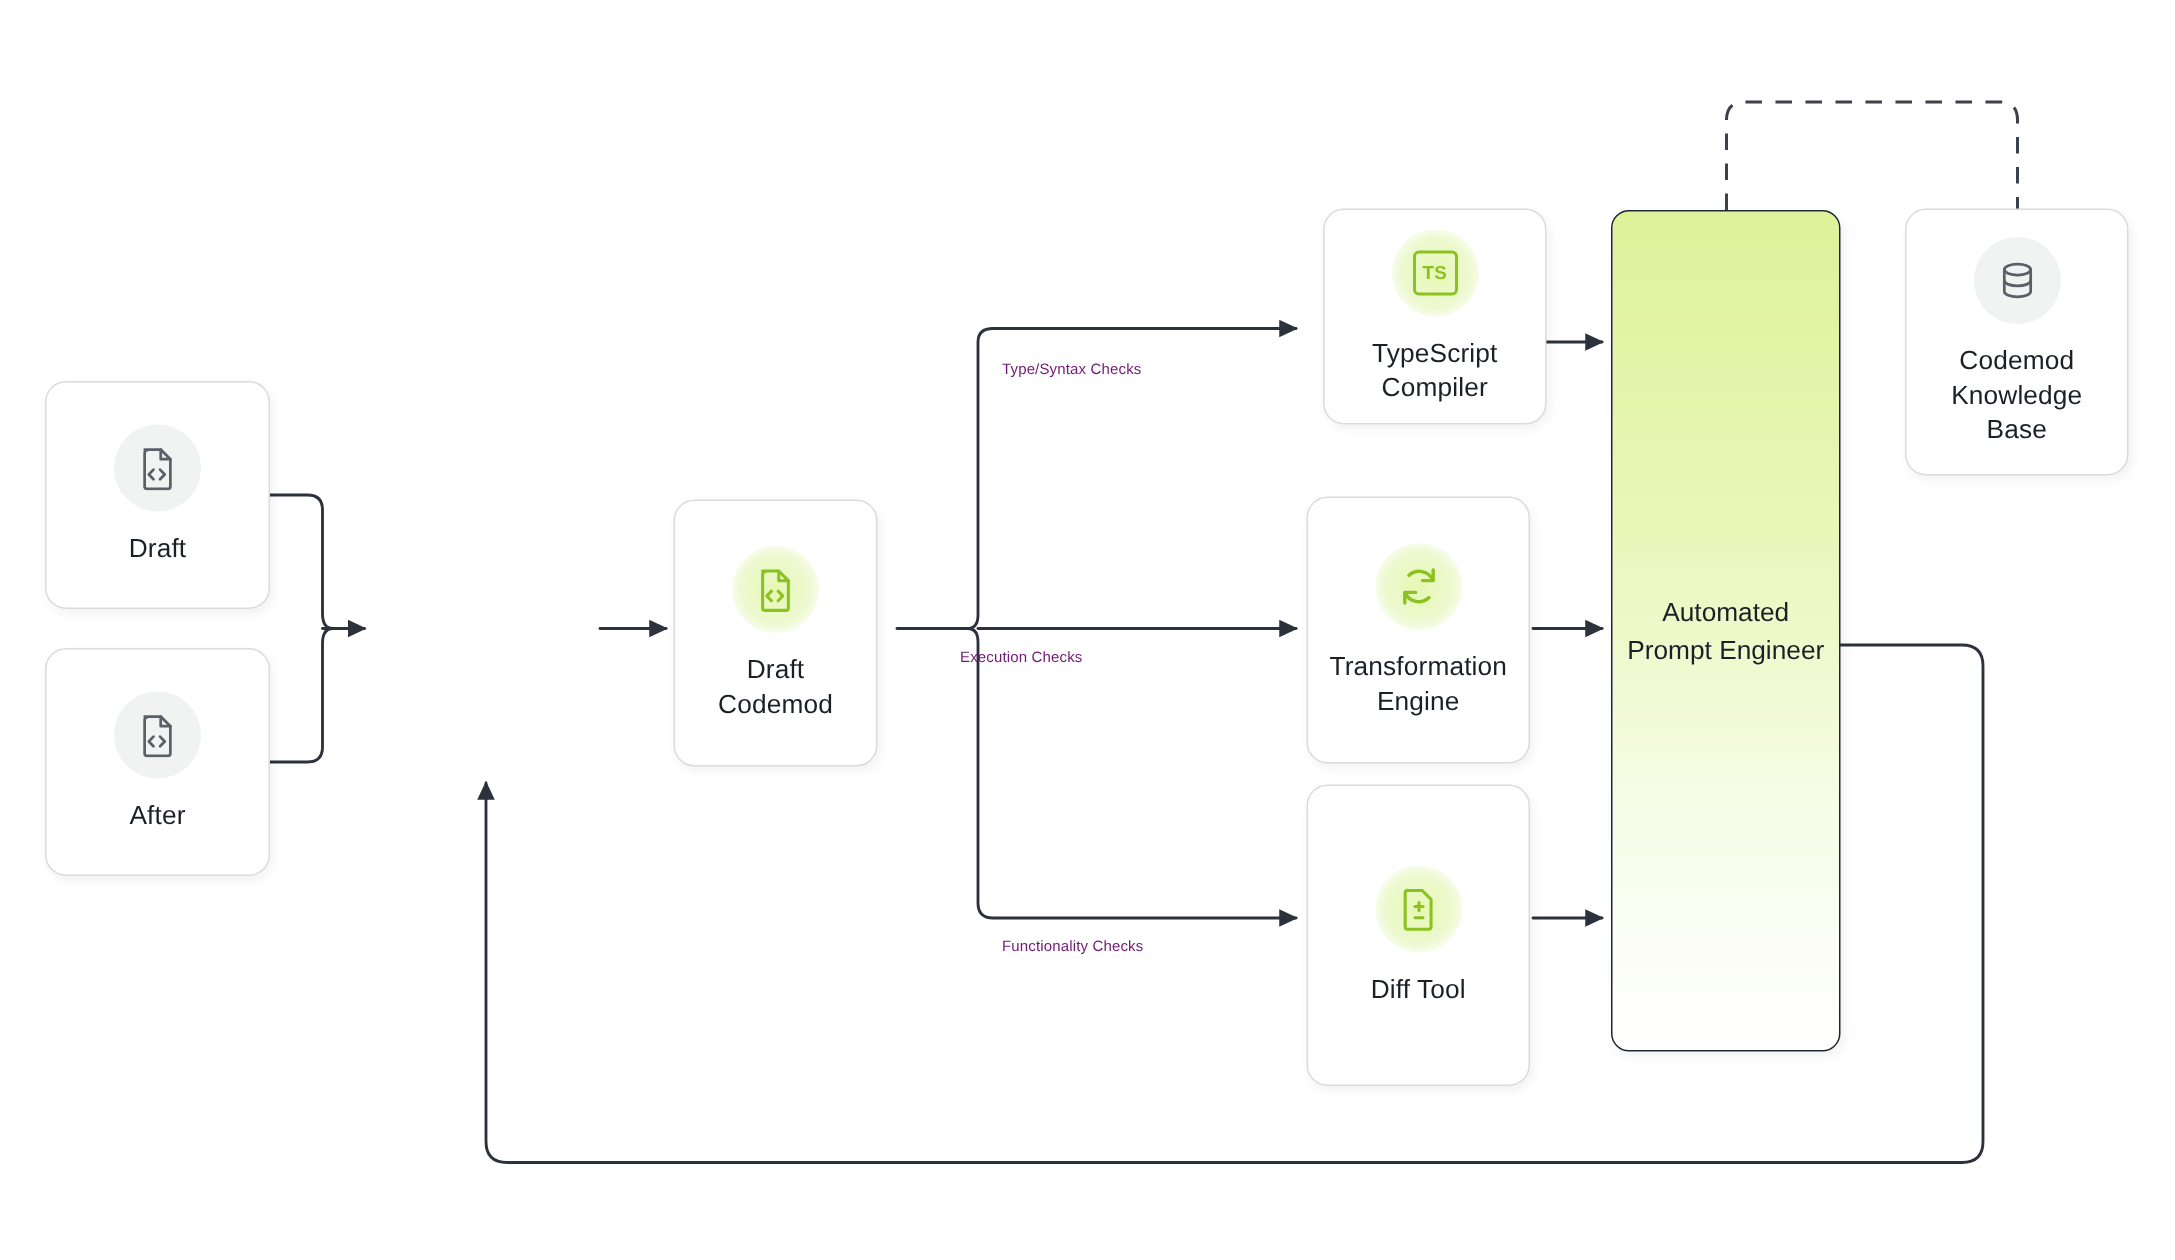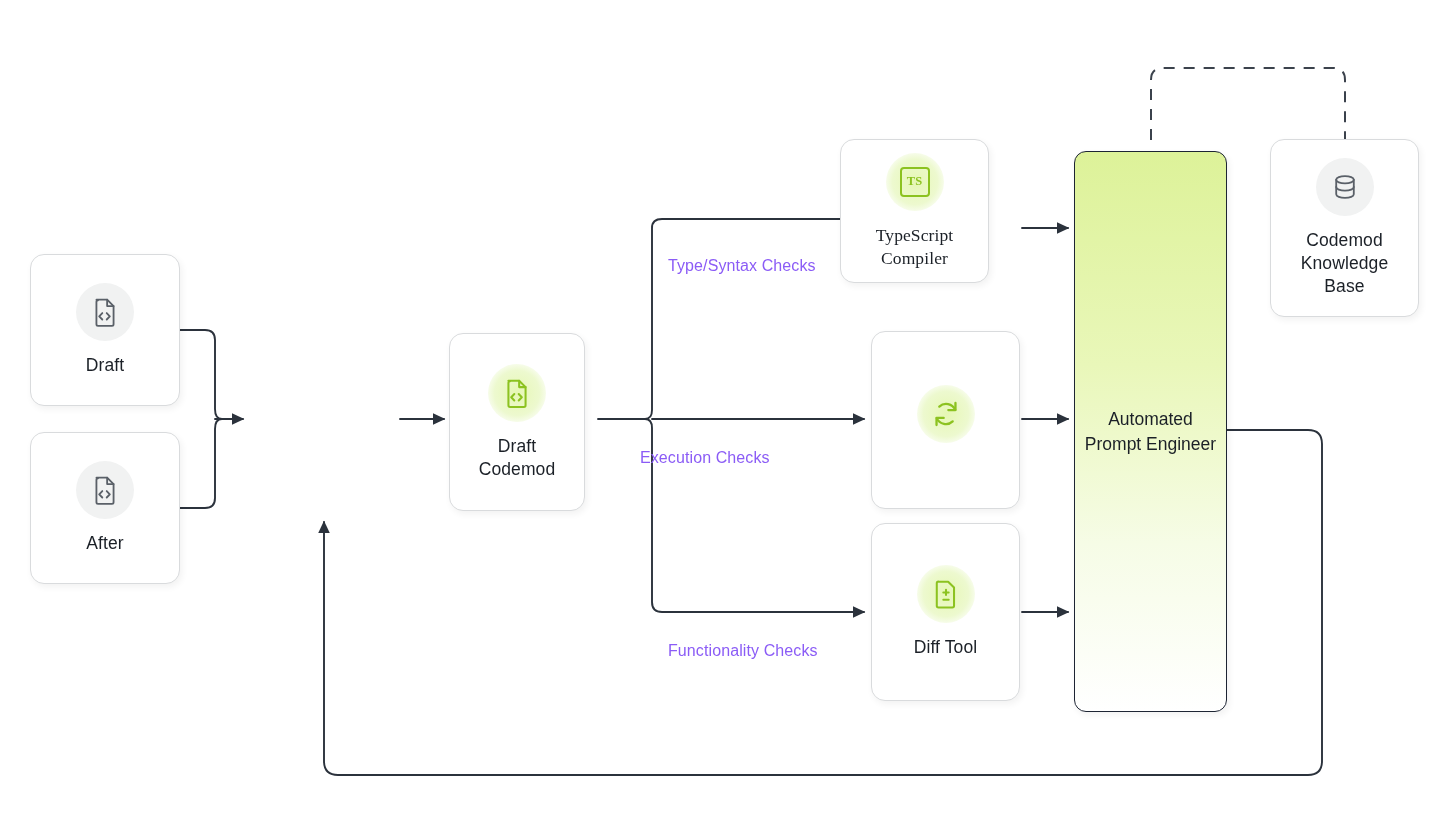--- a/index.html
+++ b/index.html
@@ -36,21 +36,20 @@
   }
   .node.plain {
     background: #ffffff;
     border: 1px solid #d9dbdd;
     box-shadow: 2px 3px 7px rgba(0,0,0,0.055);
   }
   .node.accent {
     border: 1.6px solid #1d2433;
     background: linear-gradient(180deg, #ddf299 0%, #e9f7b9 38%, #f6fce6 70%, #ffffff 100%);
     box-shadow: 2px 3px 7px rgba(0,0,0,0.06);
-    margin-top: 11px;
   }
   .node-icon {
     width: 58px;
     height: 58px;
     border-radius: 50%;
     display: flex;
     align-items: center;
     justify-content: center;
     margin-bottom: 13px;
     flex: none;
@@ -64,25 +63,24 @@
   .node-label {
     font-size: 17.5px;
     line-height: 23px;
     color: #1b2027;
     text-align: center;
     letter-spacing: 0.1px;
     white-space: pre-line;
   }
   .edge-label {
     position: absolute;
-    font-size: 16px;
-    color: #8b5cf6;
+    font-size: 10px;
+    color: #701a75;
     letter-spacing: 0.1px;
     white-space: nowrap;
-    margin-top: 16px;
   }
   .ts-badge {
     width: 26px;
     height: 26px;
     border: 2.2px solid #8cc220;
     border-radius: 4px;
     display: flex;
     align-items: center;
     justify-content: center;
     font-size: 12.5px;
@@ -173,40 +171,42 @@
         <path d="M4 2.5 h10 l6 6 v17 a1.5 1.5 0 0 1 -1.5 1.5 h-13 a1.5 1.5 0 0 1 -1.5 -1.5 v-21 a1.5 1.5 0 0 1 1.5 -1.5 z"></path>
         <path d="M14 2.5 v6 h6"></path>
         <path d="M9.5 15 L6.6 18 L9.5 21"></path>
         <path d="M13.6 15 L16.5 18 L13.6 21"></path>
       </svg>
     </span>
     <div class="node-label">Draft
 Codemod</div>
   </div>
 
-  <div class="node plain" style="left:840px; top:139px; width:149px; height:144px;font-family:Liberation Serif, serif;">
+  <div class="node plain" style="left:882px; top:139px; width:149px; height:144px;">
     <span class="node-icon green">
       <span class="ts-badge">TS</span>
     </span>
     <div class="node-label">TypeScript
 Compiler</div>
   </div>
 
   <div class="node plain" style="left:871px; top:331px; width:149px; height:178px;">
     <span class="node-icon green">
       <svg width="30" height="30" viewBox="0 0 26 26" fill="none" stroke="#8cc220" stroke-width="2" stroke-linecap="round" stroke-linejoin="round">
         <path d="M21 9.4 A 8.6 8.6 0 0 0 7.2 6.6"></path>
         <path d="M5 16.6 A 8.6 8.6 0 0 0 18.8 19.4"></path>
         <path d="M21.2 3.4 L21.2 9.6 L15 9.6"></path>
         <path d="M4.8 22.6 L4.8 16.4 L11 16.4"></path>
       </svg>
     </span>
-  </div>
-
-  <div class="node plain" style="left:871px; top:523px; width:149px; height:178px;">
+    <div class="node-label">Transformation
+Engine</div>
+  </div>
+
+  <div class="node plain" style="left:871px; top:523px; width:149px; height:201px;">
     <span class="node-icon green">
       <svg width="26" height="30" viewBox="0 0 24 28" fill="none" stroke="#8cc220" stroke-width="1.9" stroke-linecap="round" stroke-linejoin="round">
         <path d="M5 2.5 h9 l5.5 5.5 v17 a1.6 1.6 0 0 1 -1.6 1.6 h-12.9 a1.6 1.6 0 0 1 -1.6 -1.6 v-21 a1.6 1.6 0 0 1 1.6 -1.6 z"></path>
         <path d="M12 10 v5"></path>
         <path d="M9.5 12.5 h5"></path>
         <path d="M9.5 19.4 h5"></path>
       </svg>
     </span>
     <div class="node-label">Diff Tool</div>
   </div>

